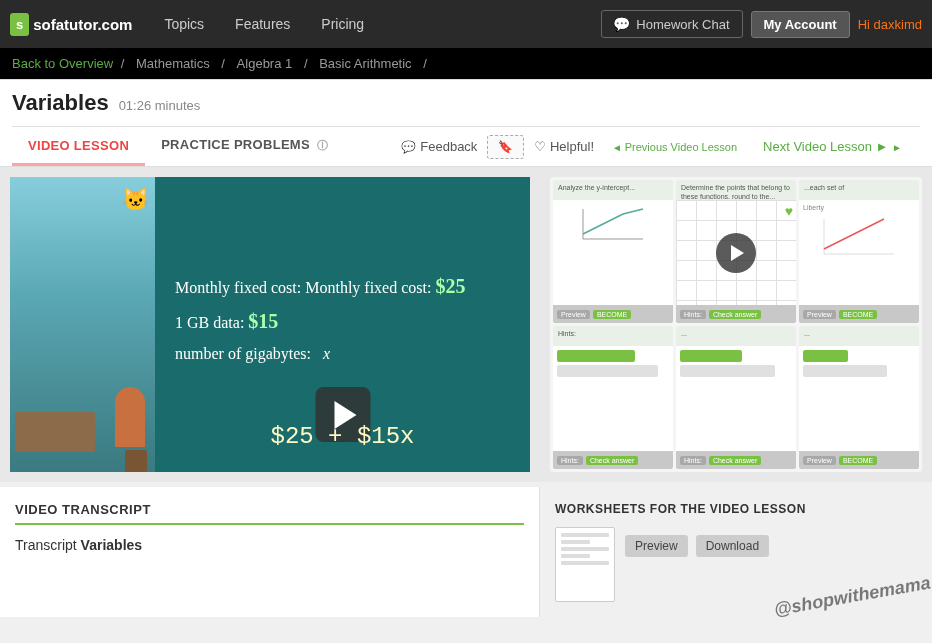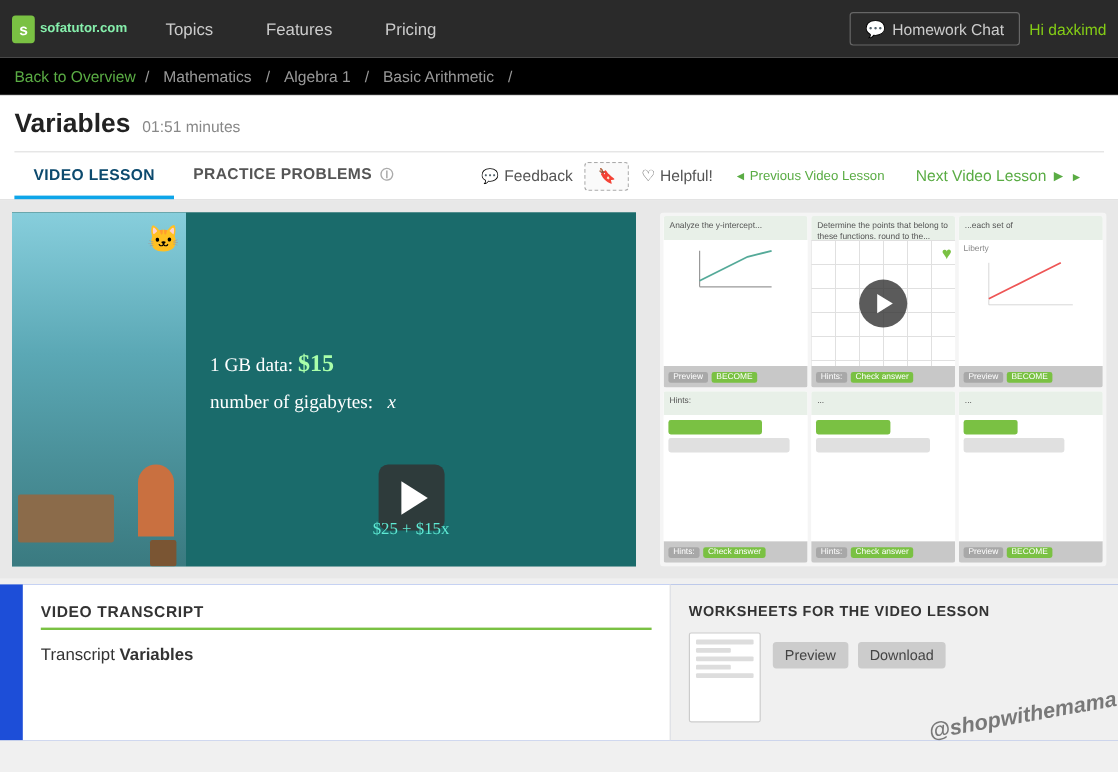--- a/index.html
+++ b/index.html
@@ -22,27 +22,27 @@
     .logo-box {
       background: #7ac143;
       color: white;
       font-weight: bold;
       font-size: 13px;
       padding: 4px 6px;
       border-radius: 3px;
       margin-right: 4px;
     }
     .logo-text {
-      color: #86efac;
-      font-size: 11px;
+      color: #ffffff;
+      font-size: 15px;
       font-weight: bold;
     }
     .nav-links {
       display: flex;
-      gap: 20px;
+      gap: 7px;
       flex: 1;
     }
     .nav-link {
       color: #ccc;
       font-size: 14px;
       padding: 6px 12px;
       cursor: pointer;
       border-radius: 3px;
       text-decoration: none;
     }
@@ -71,21 +71,21 @@
       background: #555;
       border: 1px solid #777;
       color: white;
       padding: 5px 12px;
       border-radius: 3px;
       cursor: pointer;
       font-size: 13px;
       font-weight: bold;
     }
     .hi-user {
-      color: #84cc16;
+      color: #f97316;
       font-size: 13px;
     }
 
     
     .breadcrumb-bar {
       background: #000000;
       border-bottom: 1px solid #ddd;
       padding: 8px 12px;
       font-size: 13px;
       color: #555;
@@ -133,22 +133,22 @@
       padding: 10px 16px;
       font-size: 13px;
       font-weight: bold;
       color: #555;
       cursor: pointer;
       border-bottom: 3px solid transparent;
       text-transform: uppercase;
       letter-spacing: 0.3px;
     }
     .tab-item.active {
-      color: #0c4a6e;
-      border-bottom: 3px solid #0ea5e9;
+      color: #ef4444;
+      border-bottom: 3px solid #fca5a5;
     }
     .tab-separator {
       flex: 1;
     }
     .tab-actions {
       display: flex;
       align-items: center;
       gap: 10px;
       padding: 0 10px;
       font-size: 13px;
@@ -377,23 +377,22 @@
       font-size: 7px;
     }
     .ws-footer-btn.green {
       background: #7ac143;
     }
 
     
     .bottom-section {
       display: flex;
       gap: 0;
-      background: #1d4ed8;
+      background: #fde047;
       margin-top: 5px;
-      padding-left: 19px;
     }
     .transcript-column {
       width: 540px;
       flex-shrink: 0;
       background: white;
       padding: 15px;
       border-right: 1px solid #e0e0e0;
     }
     .transcript-title {
       font-size: 13px;
@@ -484,39 +483,40 @@
   <div class="nav-links">
     <a class="nav-link">Topics</a>
     <a class="nav-link">Features</a>
     <a class="nav-link">Pricing</a>
   </div>
   <div class="nav-right">
     <button class="homework-chat-btn">
       <span class="chat-icon">💬</span>
       <span>Homework Chat</span>
     </button>
+    <button class="my-account-btn">My Account</button>
     <span class="hi-user">Hi daxkimd</span>
   </div>
 </nav>
 
 <div class="breadcrumb-bar">
   <a>Back to Overview</a>
   <span>/</span>
   <span>Mathematics</span>
   <span>/</span>
   <span>Algebra 1</span>
   <span>/</span>
   <span>Basic Arithmetic</span>
   <span>/</span>
 </div>
 
 <div class="page-header">
   <div class="lesson-title-row">
     <h1 class="lesson-title">Variables</h1>
-    <span class="lesson-duration">01:51 minutes</span>
+    <span class="lesson-duration">01:26 minutes</span>
   </div>
 
   <div class="tabs-bar">
     <div class="tab-item active">VIDEO LESSON</div>
     <div class="tab-item">
       <span>PRACTICE PROBLEMS</span>
       <span style="font-size:11px;color:#aaa;margin-left:3px;">ⓘ</span>
     </div>
     <div class="tab-separator"></div>
     <div class="tab-actions">
@@ -553,30 +553,34 @@
         <div class="scene-bed"></div>
 
         <div class="scene-person"></div>
 
         <div style="position:absolute;bottom:0;right:8px;width:22px;height:22px;background:#7a5533;border-radius:2px;"></div>
       </div>
 
       <div class="video-main-content">
         <div class="video-text-lines">
           <div class="video-text-line">
+            Monthly fixed cost: 
+            <span style="color:white;font-size:16px;font-family:Georgia,serif;">Monthly fixed cost: <span style="color:#aaffaa;font-size:20px;font-weight:bold;">$25</span></span>
+          </div>
+          <div class="video-text-line">
             <span style="color:white;font-size:16px;font-family:Georgia,serif;">1 GB data: <span style="color:#aaffaa;font-size:20px;font-weight:bold;">$15</span></span>
           </div>
           <div class="video-text-line">
             <span style="color:white;font-size:16px;font-family:Georgia,serif;">number of gigabytes: &nbsp; <em>x</em></span>
           </div>
         </div>
         <div class="play-button">
           <div class="play-triangle"></div>
         </div>
-        <div style="position:absolute;bottom:22px;left:50%;transform:translateX(-50%);color:#5eead4;font-size:14px;font-family:Liberation Serif, serif;white-space:nowrap;">
+        <div style="position:absolute;bottom:22px;left:50%;transform:translateX(-50%);color:#fef9c3;font-size:24px;font-family:Liberation Mono, monospace;white-space:nowrap;">
           <span>$25 + $15x</span>
         </div>
       </div>
     </div>
   </div>
 
   <div class="right-panel">
     <div class="worksheet-preview">
 
       <div class="ws-card">

